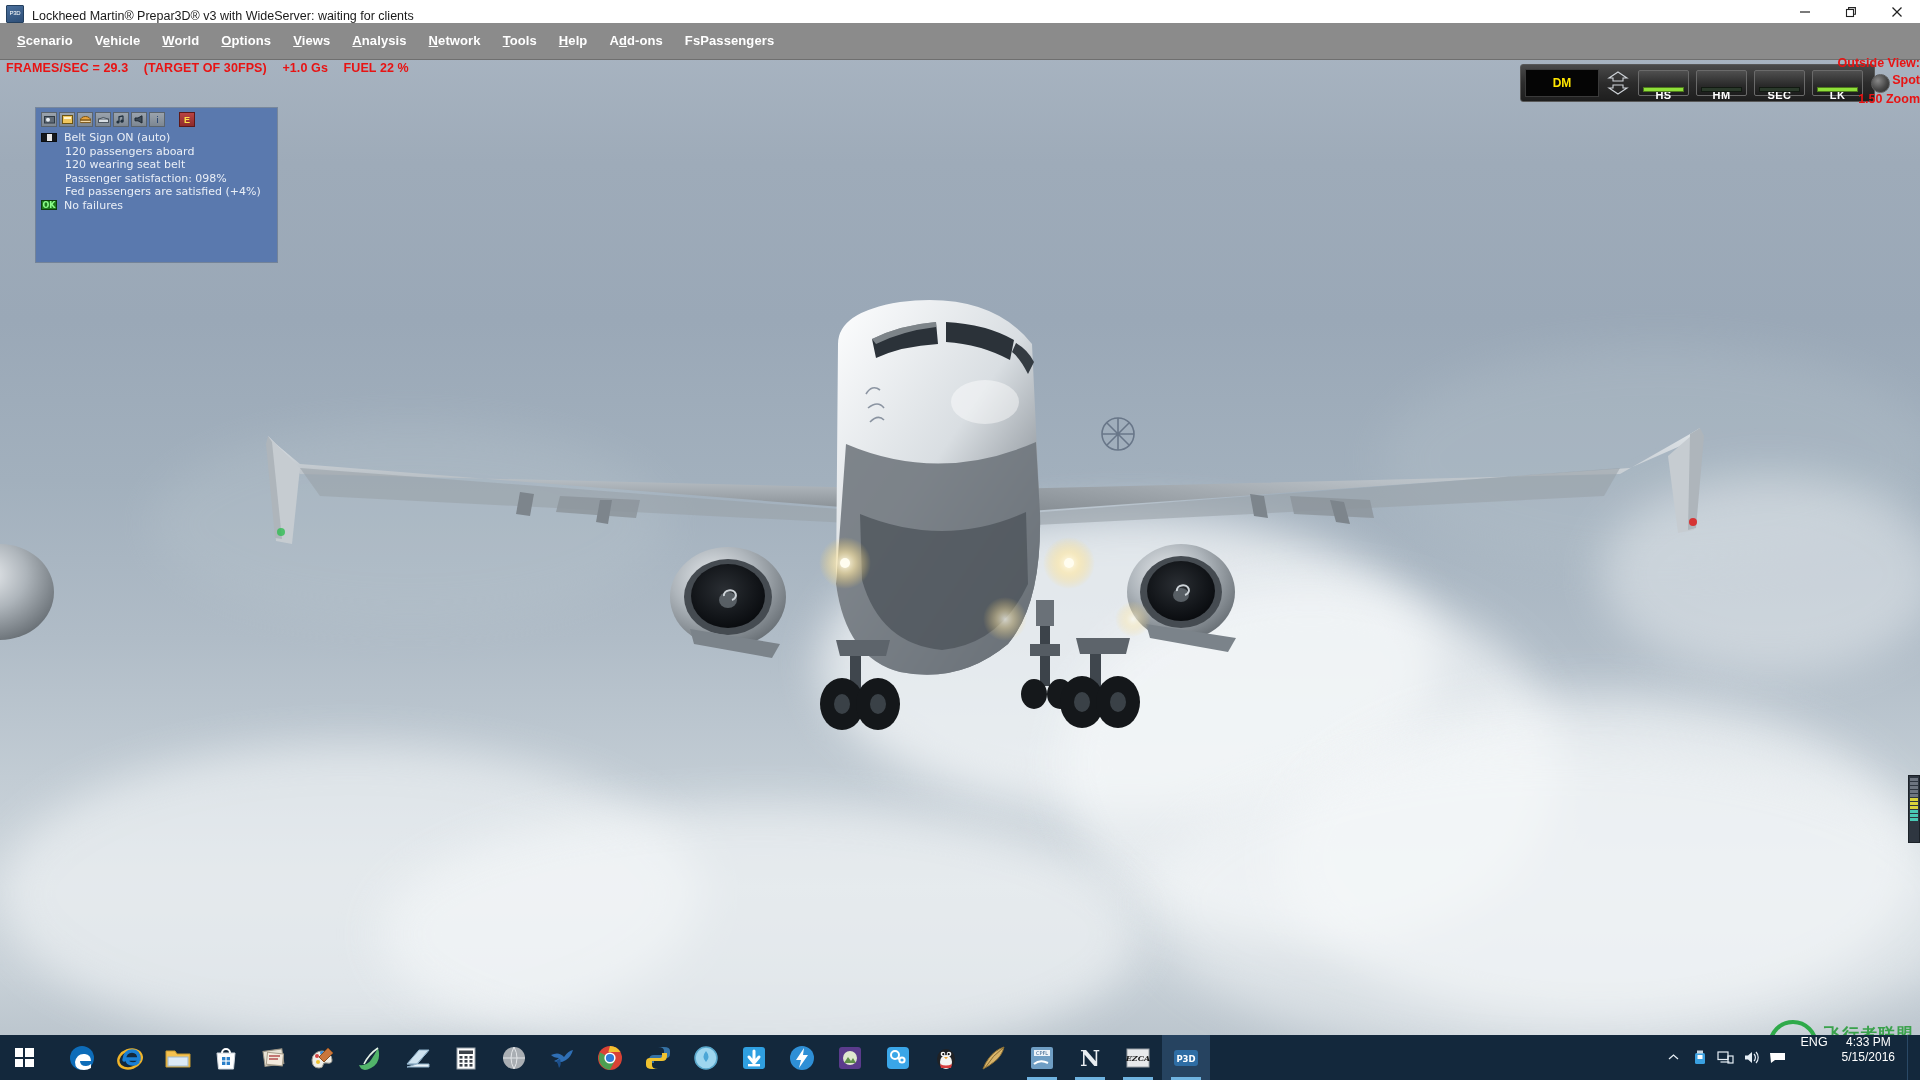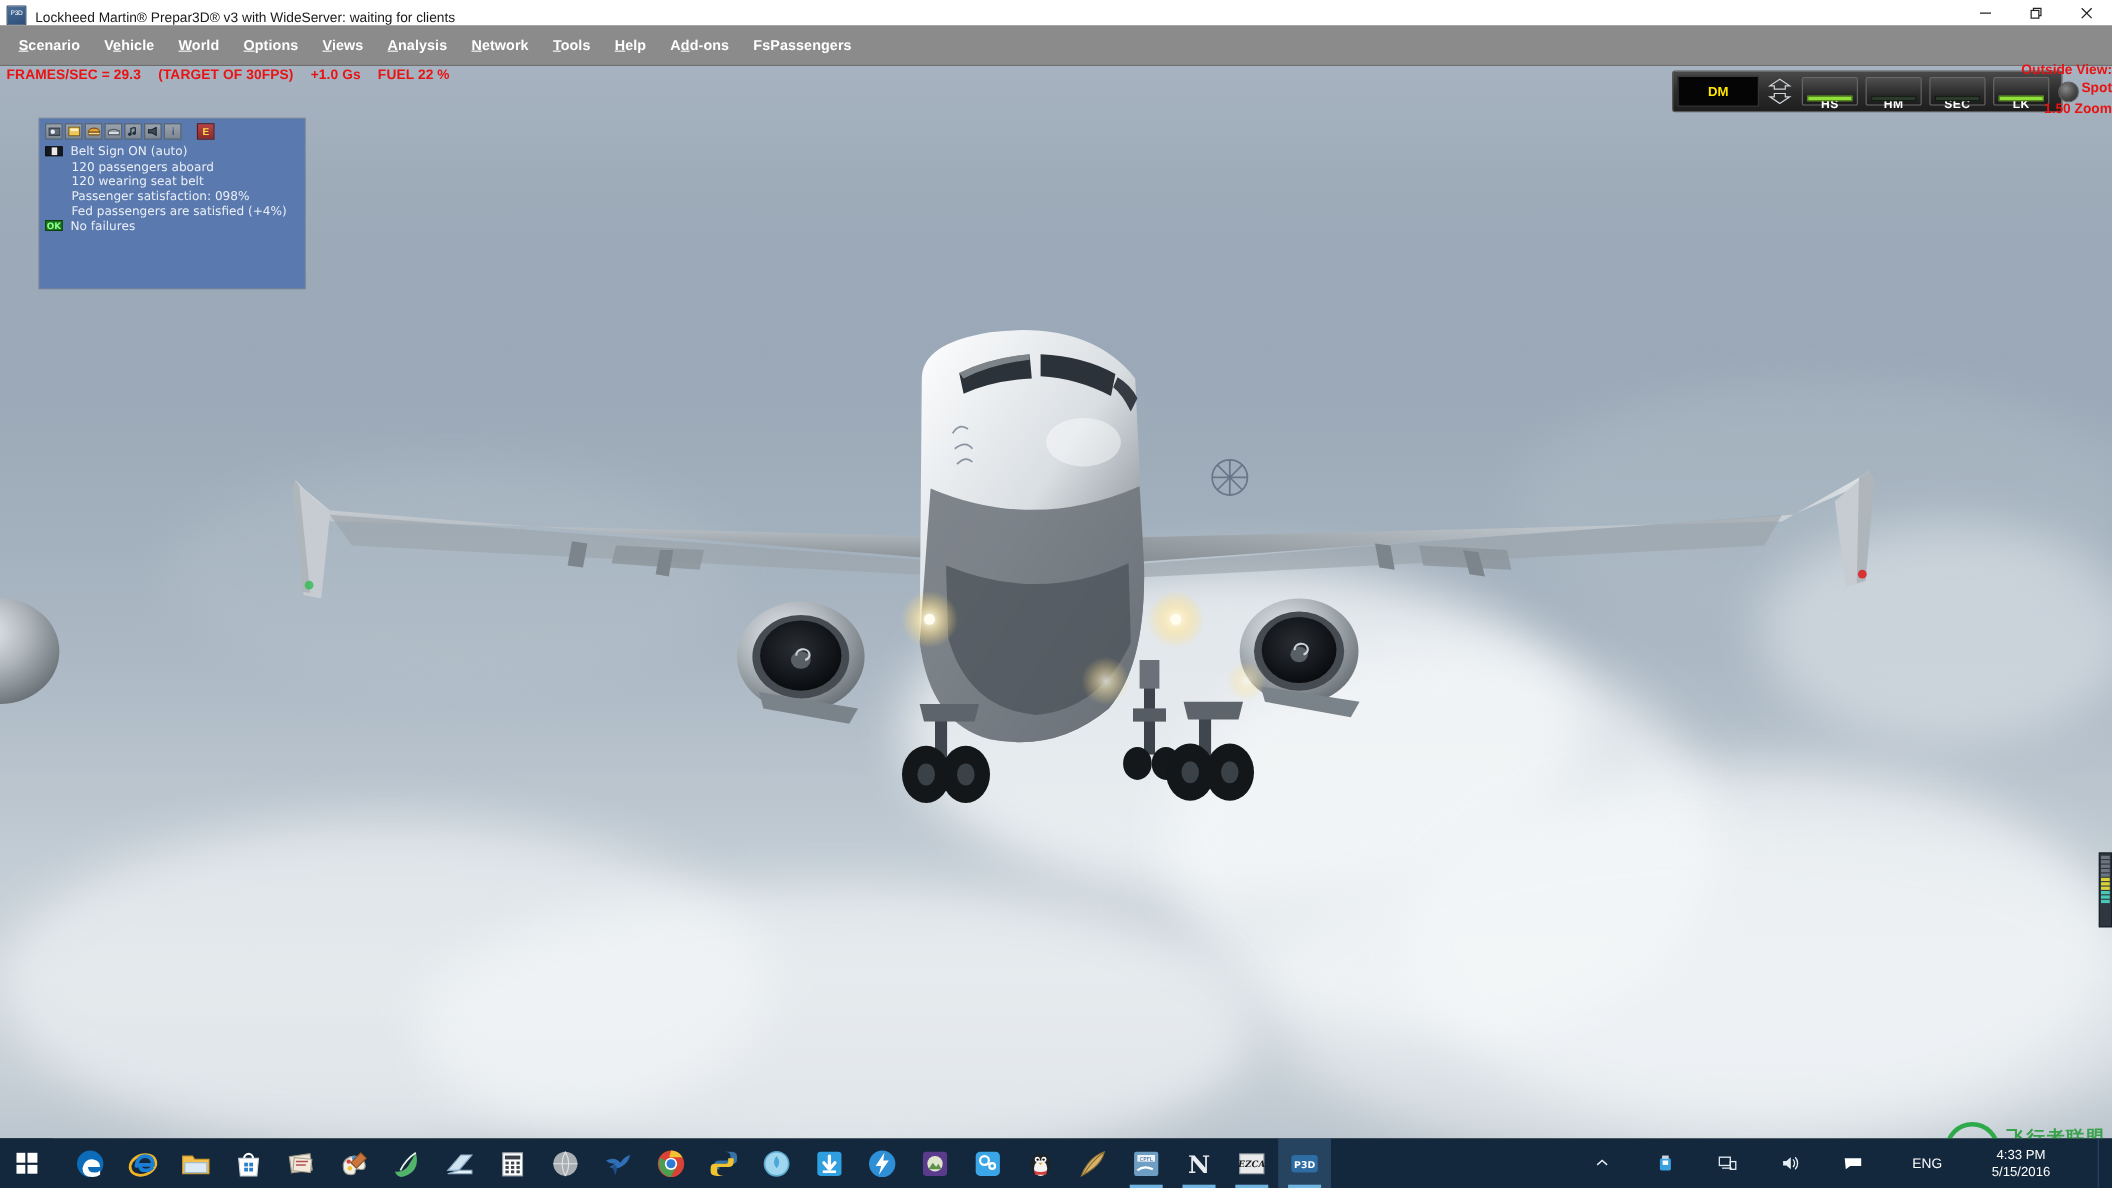--- a/index.html
+++ b/index.html
@@ -429,24 +429,23 @@
     position: absolute;
     bottom: 0; left: 9px; right: 9px;
     height: 3px;
     background: #6fb3e0;
   }
   .ticon { width: 28px; height: 28px; display:block; }
 
   .tray {
     margin-left: auto;
     display: flex;
-    align-items: center;
+    align-items: flex-start;
     height: 45px;
     padding-right: 4px;
-    gap: 31px;
   }
   .tray-ico {
     width: 26px; height: 45px;
     display:flex; align-items:center; justify-content:center;
     color: #e6eef5;
     font-size: 13px;
     flex: none;
   }
   .tray-lang {
     color: #ffffff;

